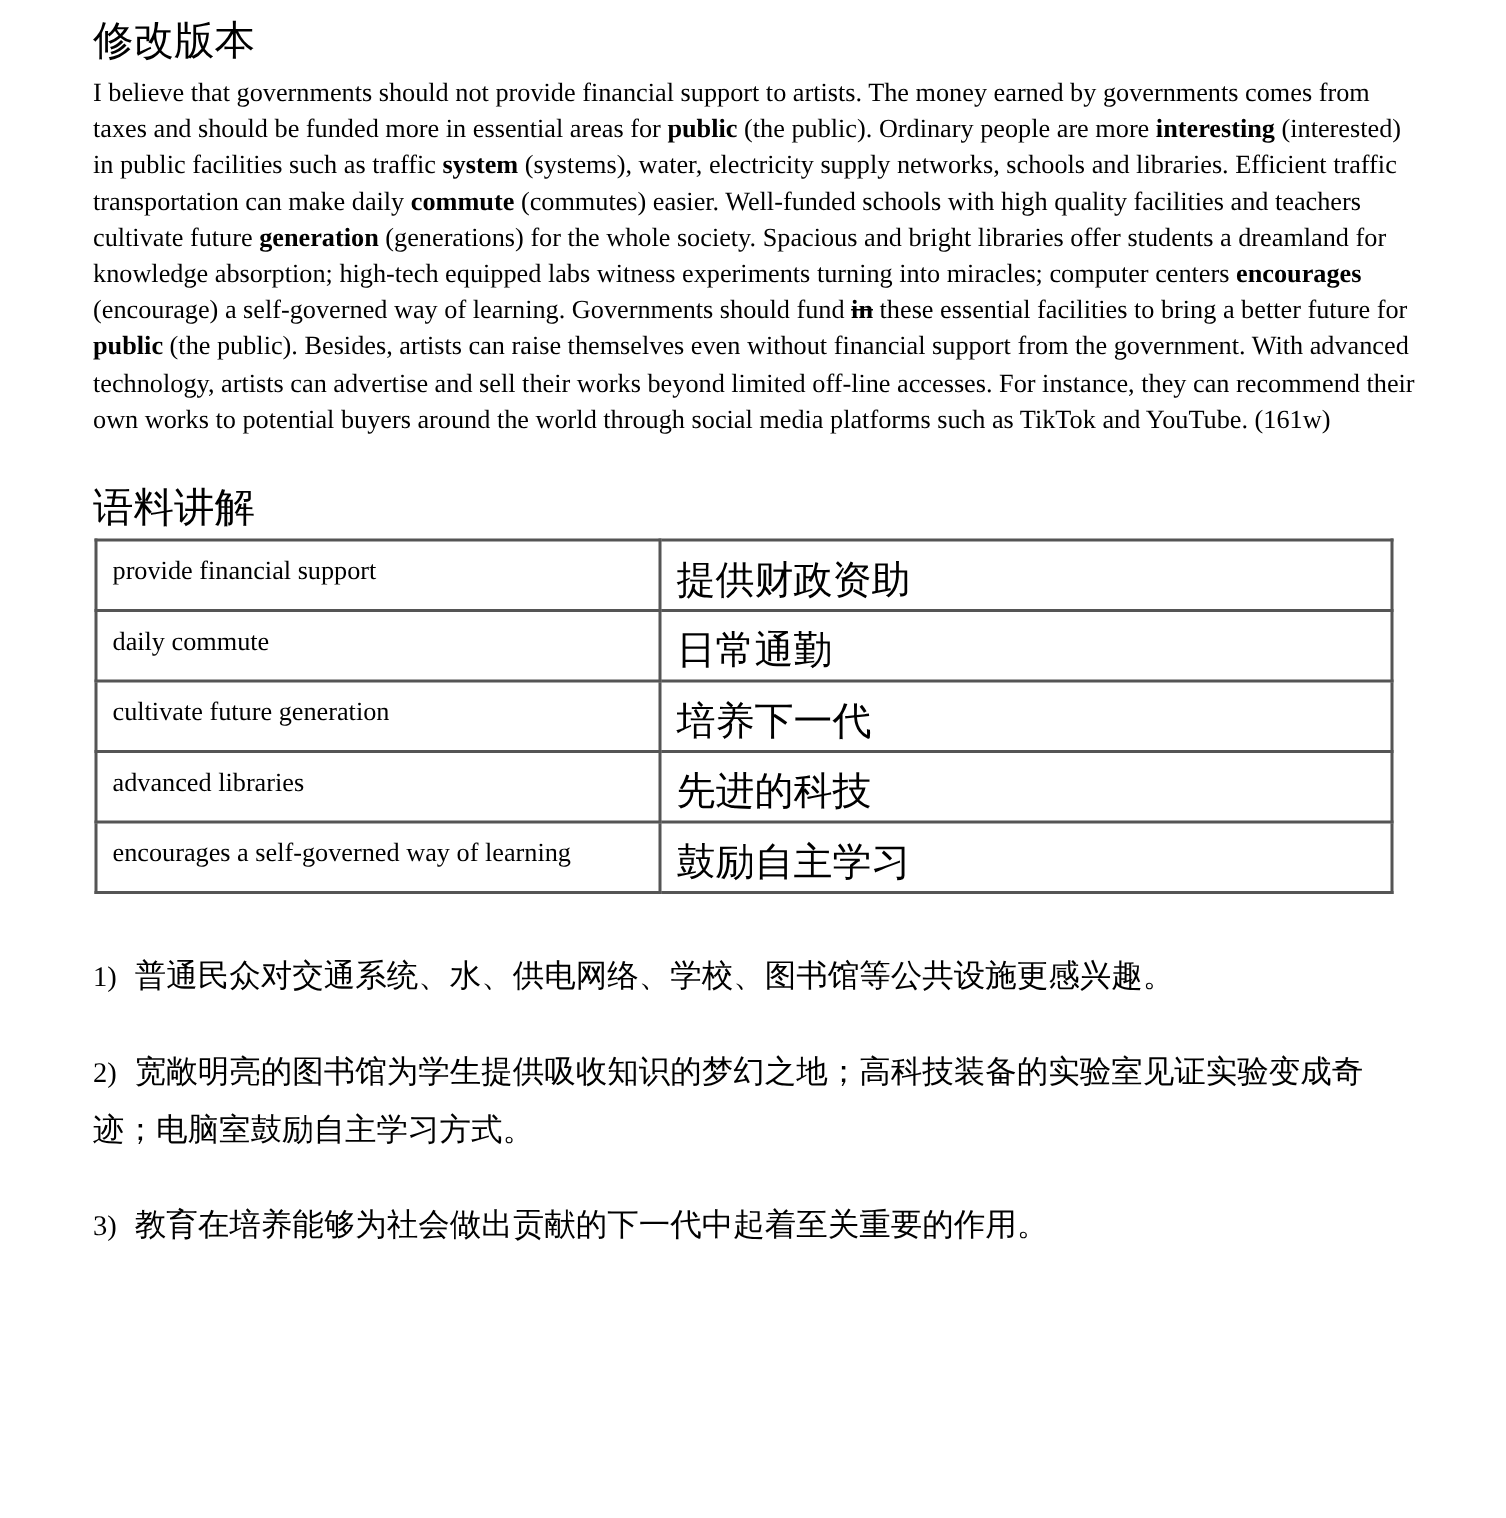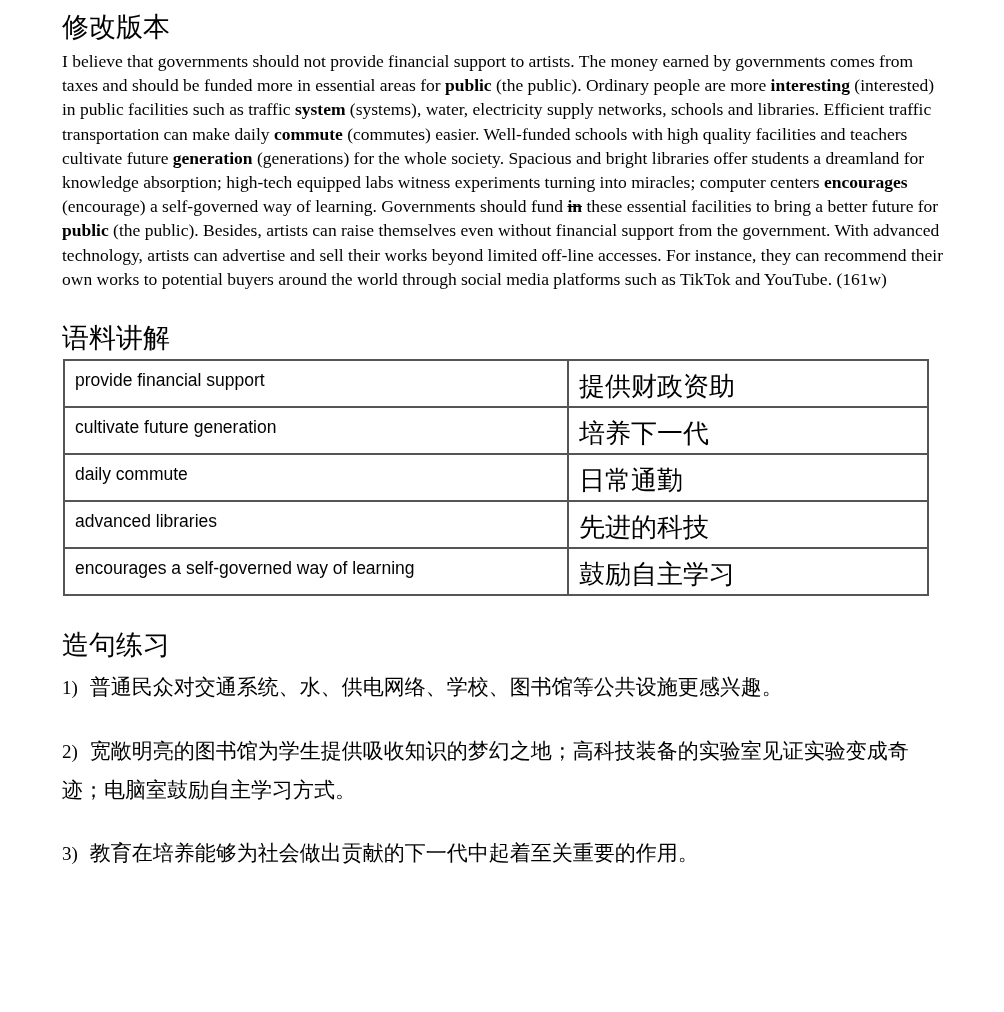--- a/index.html
+++ b/index.html
@@ -44,22 +44,22 @@
     table-layout: fixed;
   }
   table.vocab td {
     box-sizing: border-box;
     border: 2px solid #555555;
     height: 37px;
     vertical-align: middle;
     padding: 2px 8px 2px 10px;
   }
   table.vocab td.en {
-    width: 504px;
-    font-family: Liberation Sans, sans-serif;
+    width: 376px;
+    font-family: Liberation Serif, serif;
     font-size: 17.5px;
     padding-bottom: 8px;
   }
   table.vocab td.zh {
     font-family: "Liberation Sans", "DejaVu Sans", sans-serif;
     font-size: 26px;
     padding-top: 8px;
   }
   #practice-heading { margin-bottom: 10px; }
   .practice-list {
@@ -88,39 +88,38 @@
 
   <h2 id="vocab-heading" class="cn-heading">语料讲解</h2>
 
   <table class="vocab">
     <tbody>
         <tr>
           <td class="en">provide financial support</td>
           <td class="zh">提供财政资助</td>
         </tr>
         <tr>
+          <td class="en">daily commute</td>
+          <td class="zh">日常通勤</td>
+        </tr>
+        <tr>
           <td class="en">cultivate future generation</td>
           <td class="zh">培养下一代</td>
-        </tr>
-        <tr>
-          <td class="en">daily commute</td>
-          <td class="zh">日常通勤</td>
         </tr>
         <tr>
           <td class="en">advanced libraries</td>
           <td class="zh">先进的科技</td>
         </tr>
         <tr>
           <td class="en">encourages a self-governed way of learning</td>
           <td class="zh">鼓励自主学习</td>
         </tr>
       </tbody>
   </table>
 
-  <h2 id="practice-heading" class="cn-heading">造句练习</h2>
 
   <div class="practice-list">
       <div class="sentence"><span class="num">1)</span><span class="sent-text">普通民众对交通系统、水、供电网络、学校、图书馆等公共设施更感兴趣。</span></div>
       <div class="sentence"><span class="num">2)</span><span class="sent-text">宽敞明亮的图书馆为学生提供吸收知识的梦幻之地；高科技装备的实验室见证实验变成奇迹；电脑室鼓励自主学习方式。</span></div>
       <div class="sentence"><span class="num">3)</span><span class="sent-text">教育在培养能够为社会做出贡献的下一代中起着至关重要的作用。</span></div>
     </div>
 
 </div>
 
 </body></html>

